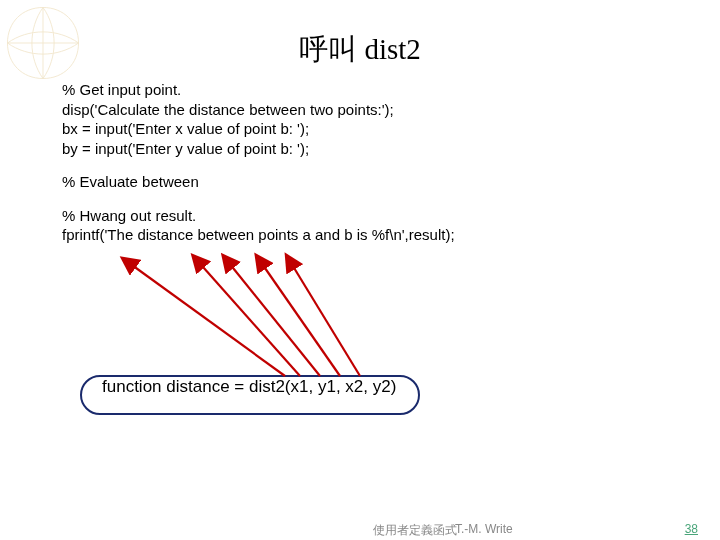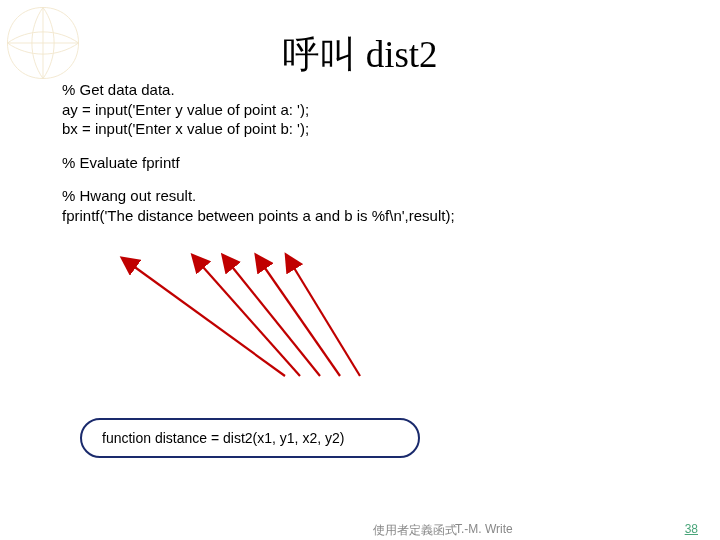--- a/index.html
+++ b/index.html
@@ -17,21 +17,21 @@
     left: 6px;
     width: 74px;
     height: 74px;
   }
   .title {
     position: absolute;
     top: 30px;
     left: 0;
     width: 720px;
     text-align: center;
-    font-size: 37px;
+    font-size: 29px;
     font-family: "DFKai-SB", "KaiTi", serif;
     color: #000;
   }
   .title .cjk { font-family: "DFKai-SB", "KaiTi", serif; }
   .body {
     position: absolute;
     top: 80px;
     left: 62px;
     width: 600px;
     font-size: 15px;
@@ -42,26 +42,24 @@
   .blue { color: #0033cc; }
   .fn-box {
     position: absolute;
     top: 375px;
     left: 80px;
     width: 340px;
     height: 40px;
     border: 2px solid #1a2a6c;
     border-radius: 20px;
     display: flex;
-    align-items: center;
     padding-left: 20px;
-    font-size: 14px;
+    font-size: 17px;
     color: #000;
     background: #fff;
-    margin-top: 43px;
   }
   svg.arrows {
     position: absolute;
     top: 0;
     left: 0;
     width: 720px;
     height: 540px;
     pointer-events: none;
   }
   .footer {
@@ -102,26 +100,27 @@
   </g>
 </svg>
 
 <div class="title">
   <span class="cjk">呼叫</span>
   <span>dist2</span>
 </div>
 
 <div class="body">
   <div class="blk">
-    <div>% Get data data.</div>
-    <div>ay = input('Enter y value of point a:   ');</div>
+    <div>% Get input point.</div>
+    <div>disp('Calculate the distance between two points:');</div>
     <div>bx = input('Enter x value of point b:   ');</div>
+    <div>by = input('Enter y value of point b:   ');</div>
   </div>
   <div class="blk">
-    <div>% Evaluate fprintf</div>
+    <div>% Evaluate between</div>
   </div>
   <div class="blk">
     <div>% Hwang out result.</div>
     <div>fprintf('The distance between points a and b is %f\n',result);</div>
   </div>
 </div>
 
 <div class="fn-box">
   <span>function distance = dist2(x1, y1, x2, y2)</span>
 </div>

